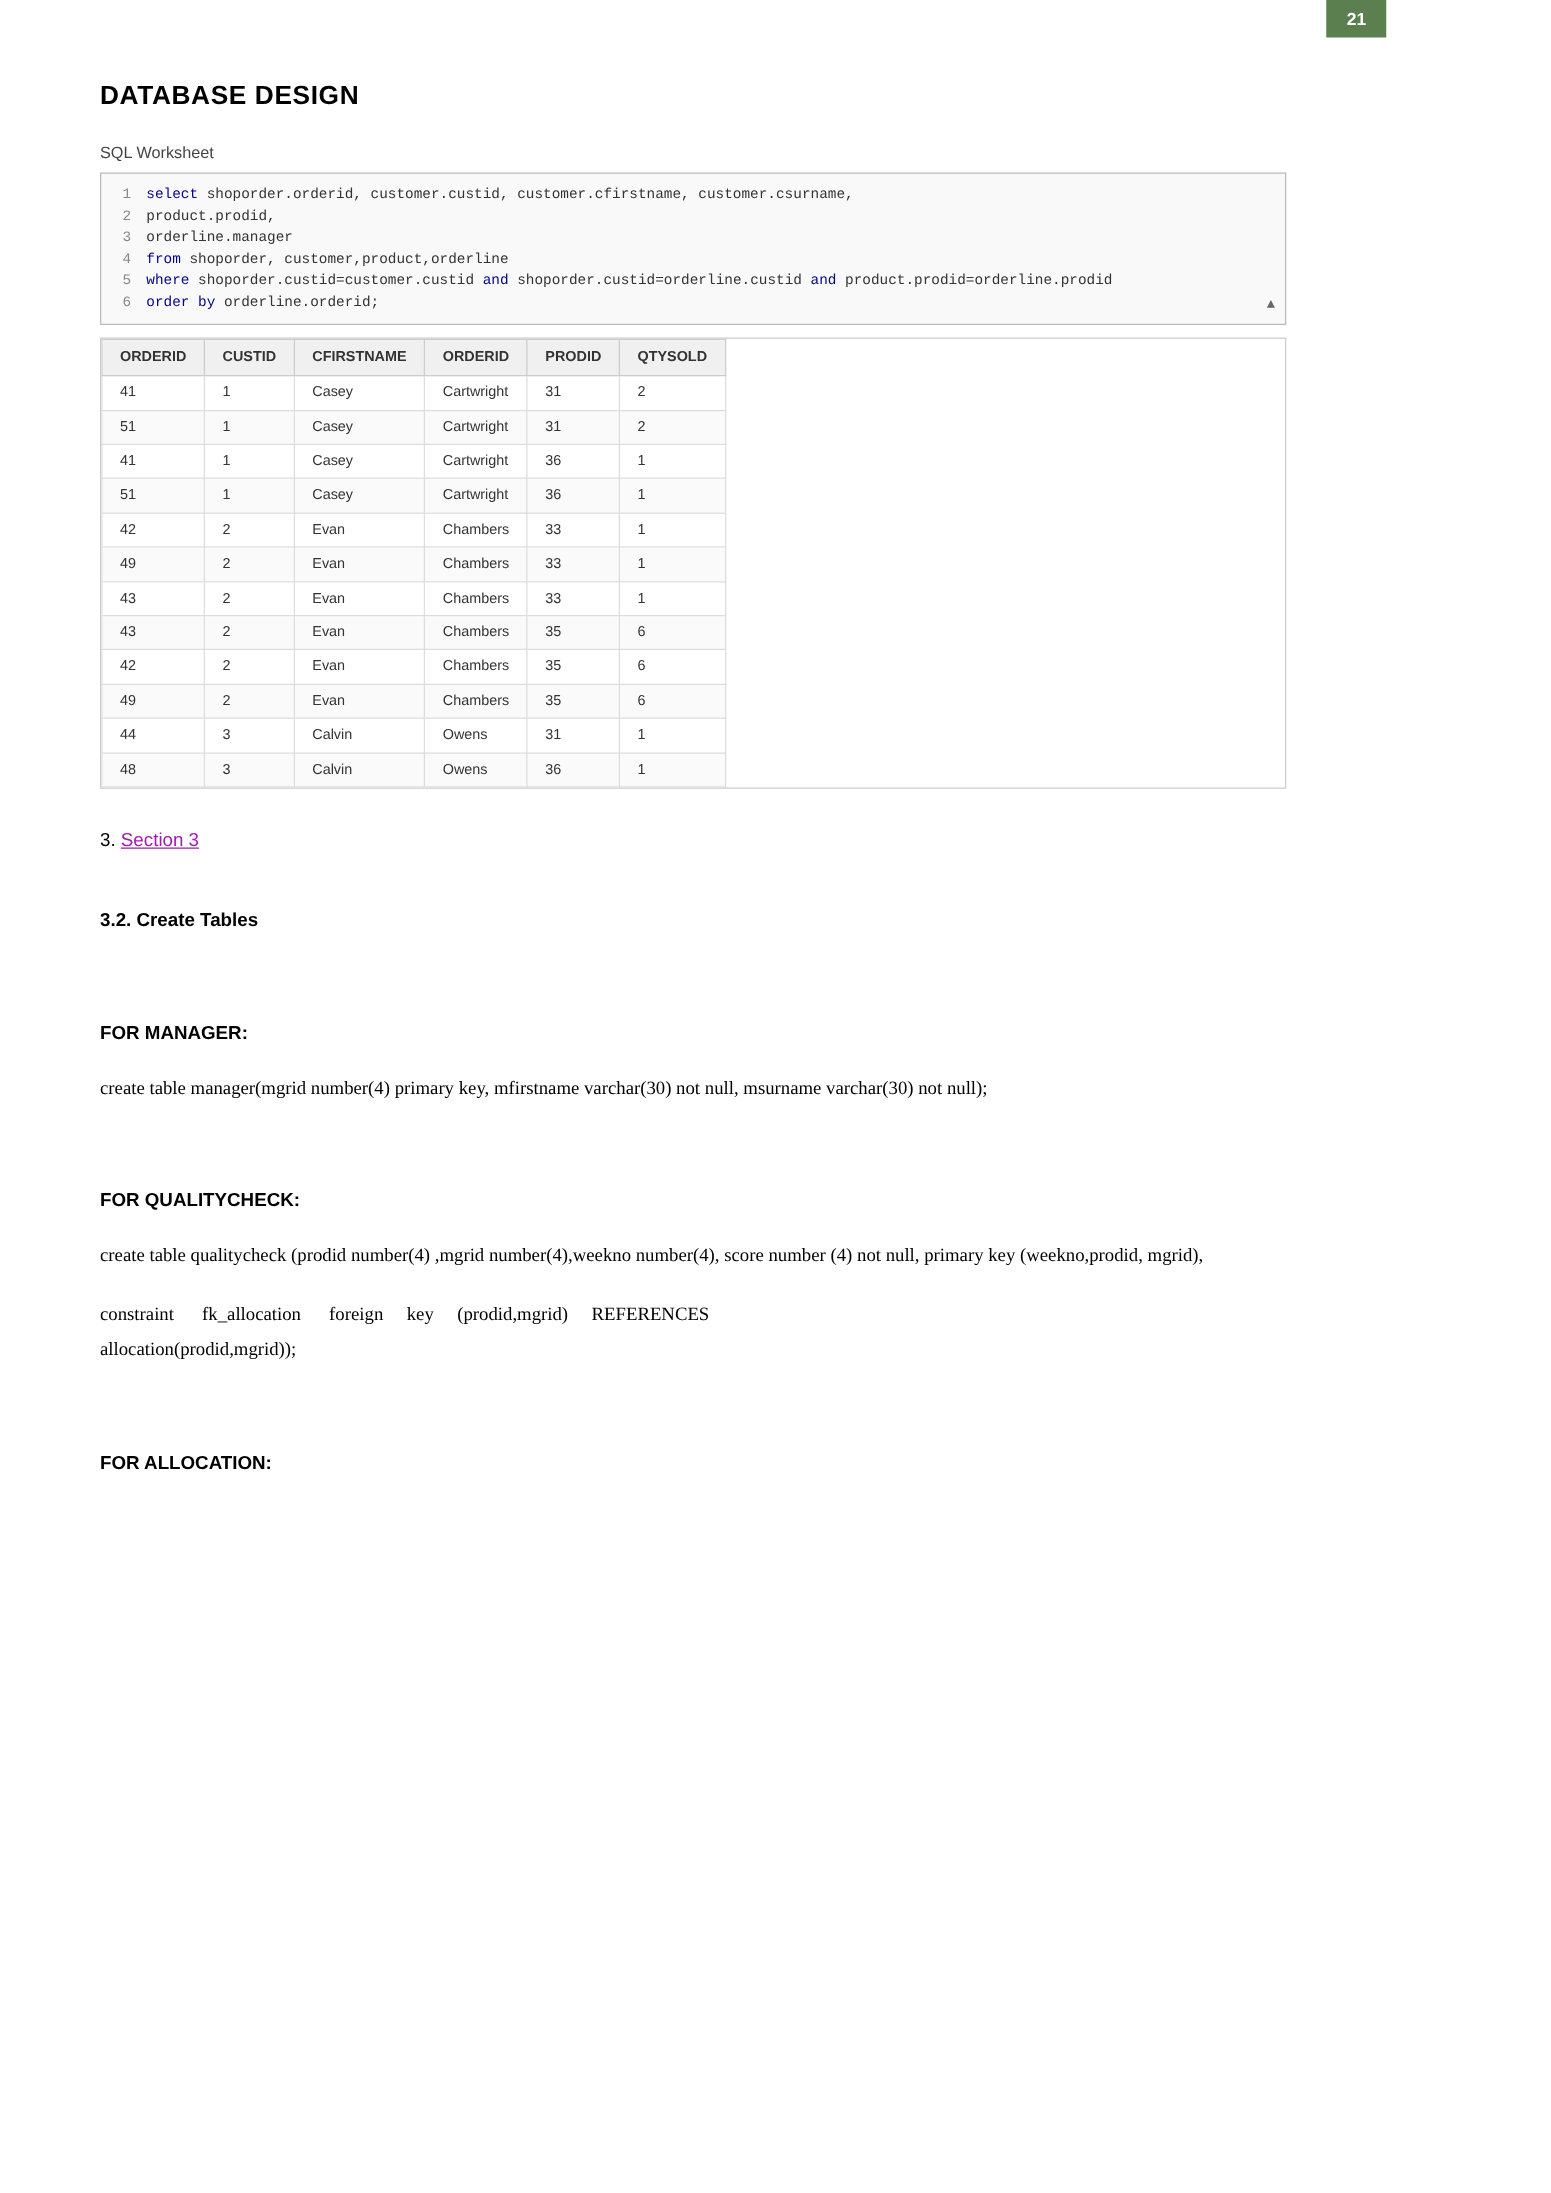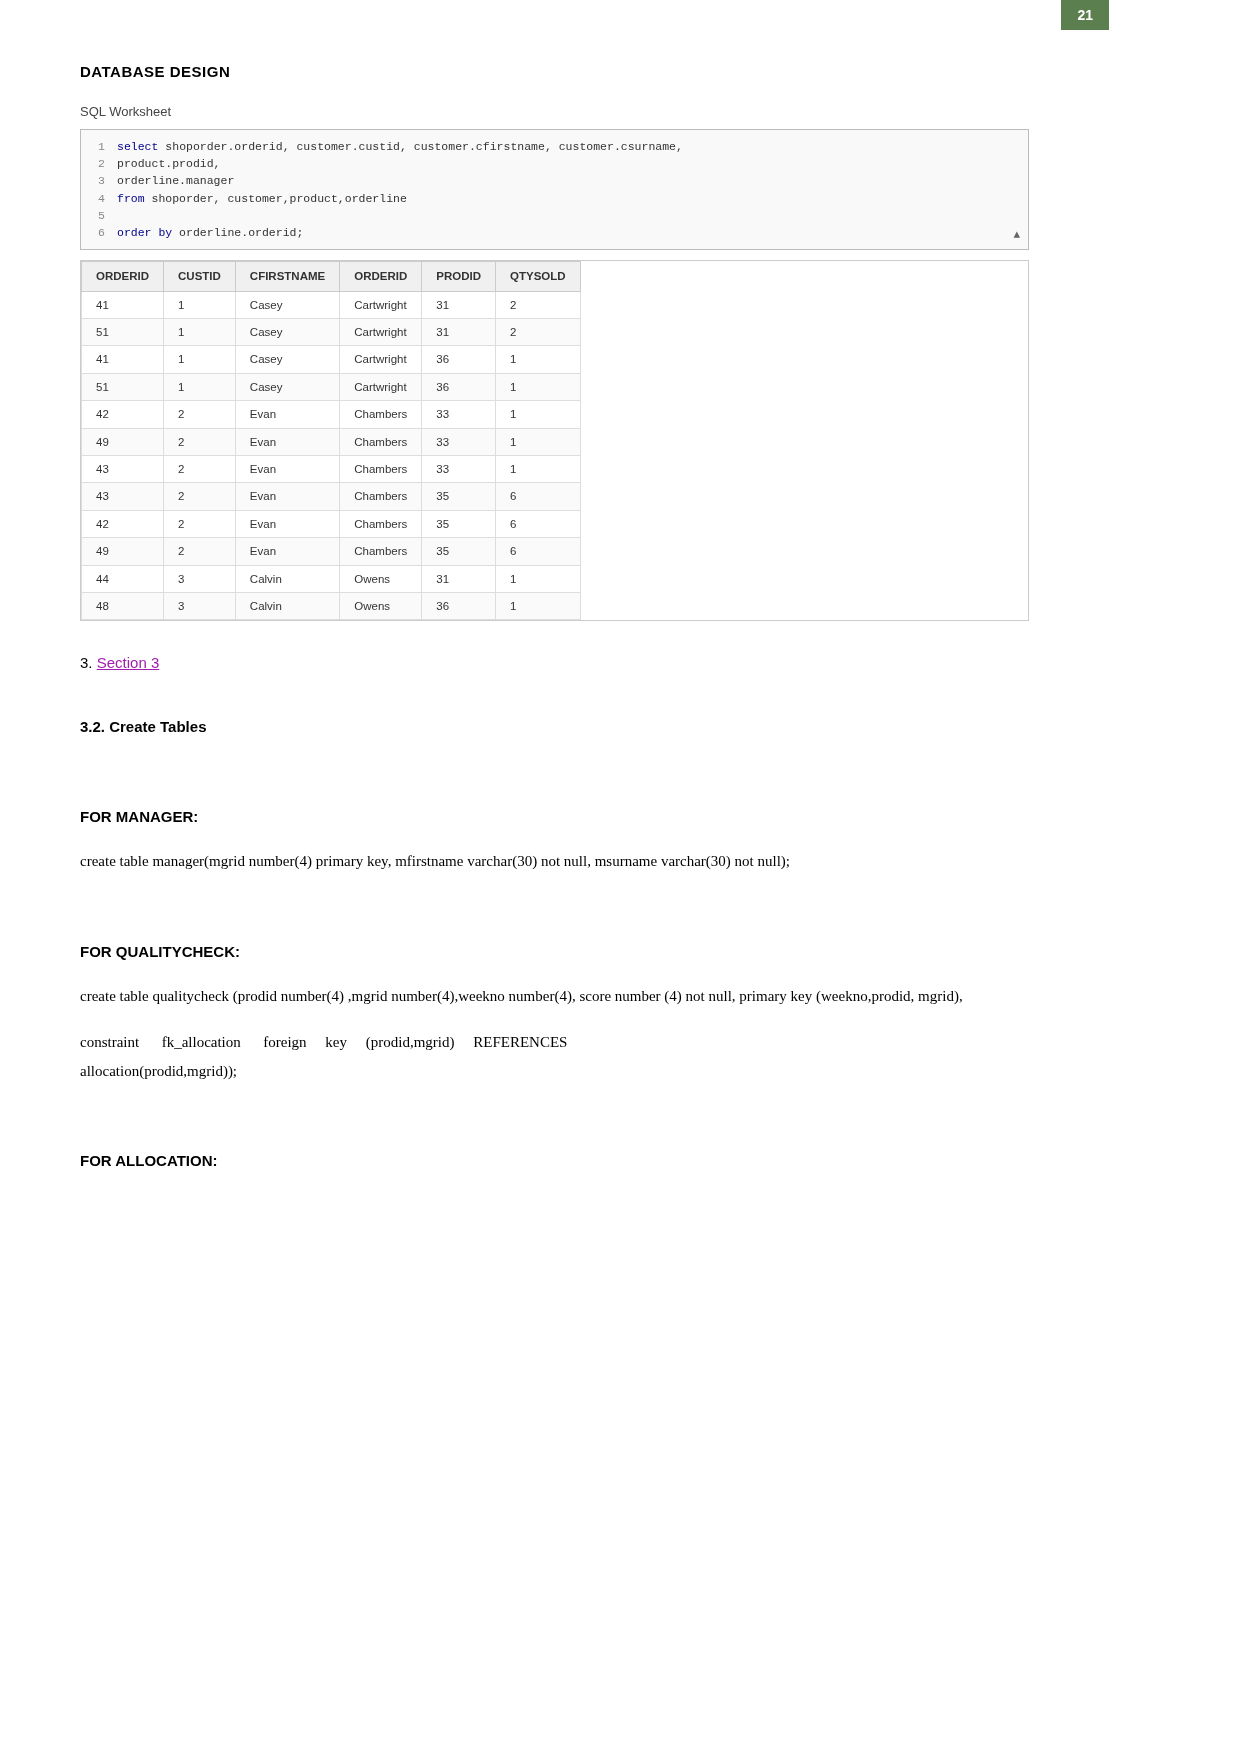--- a/index.html
+++ b/index.html
@@ -27,21 +27,21 @@
       background: #5b7f4e;
       color: #fff;
       font-size: 14px;
       font-family: Arial, sans-serif;
       padding: 4px 16px;
       font-weight: bold;
     }
 
     
     .db-title {
-      font-size: 15px;
+      font-size: 21px;
       font-weight: bold;
       font-family: Arial, sans-serif;
       margin-top: 20px;
       margin-bottom: 18px;
       letter-spacing: 0.5px;
     }
 
     
     .sql-worksheet-label {
       font-family: Arial, sans-serif;
@@ -177,20 +177,21 @@
     <div class="sql-code-line">
       <span class="line-num">3</span>
       <span class="line-text">orderline.manager</span>
     </div>
     <div class="sql-code-line">
       <span class="line-num">4</span>
       <span class="line-text"><span class="keyword">from</span> shoporder, customer,product,orderline</span>
     </div>
     <div class="sql-code-line">
       <span class="line-num">5</span>
+      <span class="line-text"><span class="keyword">where</span> shoporder.custid=customer.custid <span class="keyword">and</span> shoporder.custid=orderline.custid <span class="keyword">and</span> product.prodid=orderline.prodid</span>
     </div>
     <div class="sql-code-line">
       <span class="line-num">6</span>
       <span class="line-text"><span class="keyword">order by</span> orderline.orderid;</span>
     </div>
     <div class="scroll-indicator">▲</div>
   </div>
 
   <div class="results-table-container">
     <table class="results-table">

